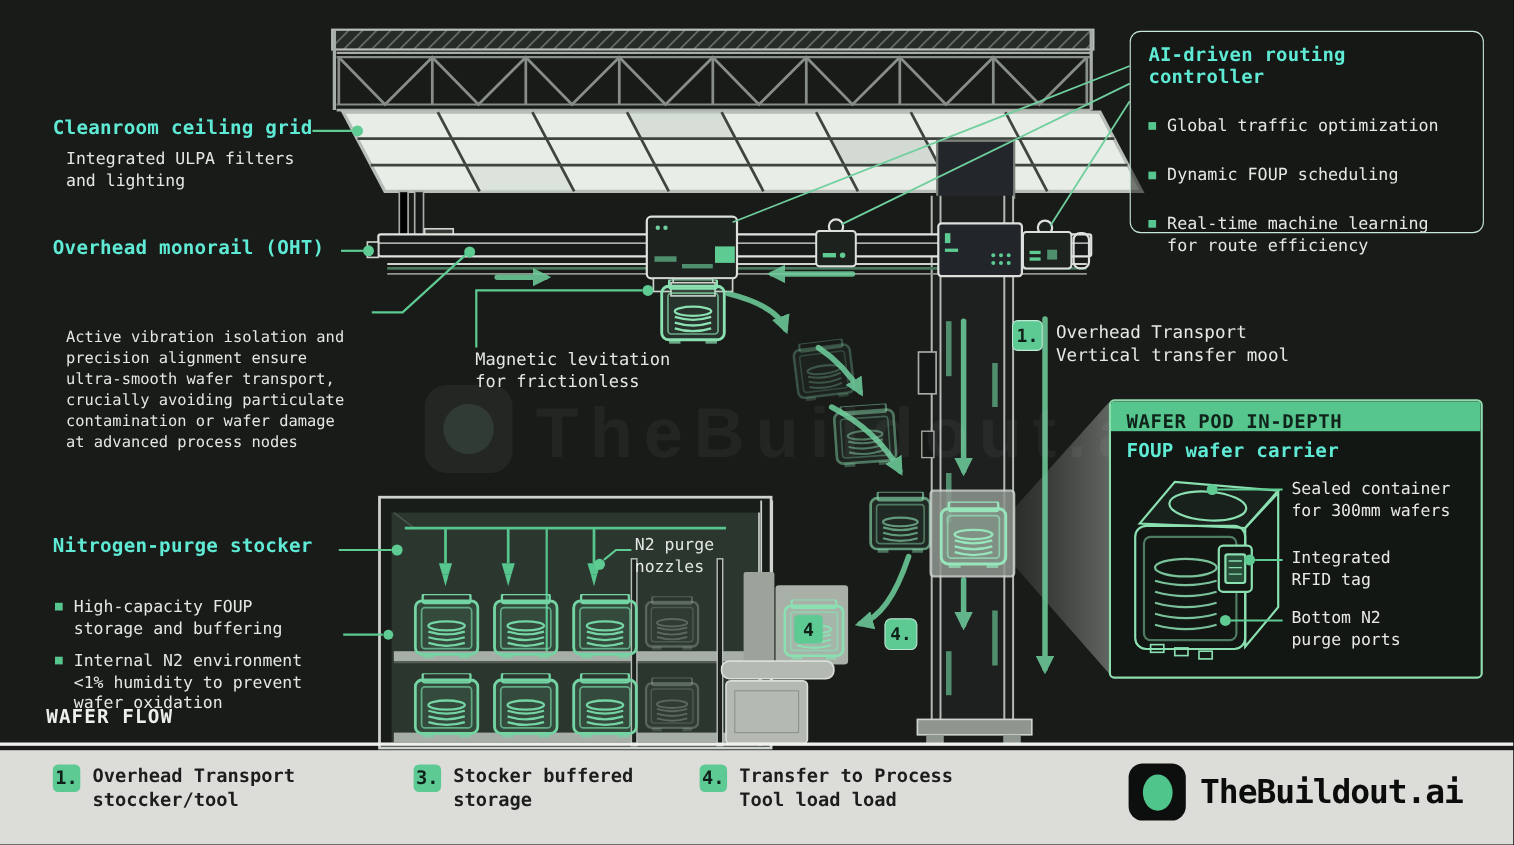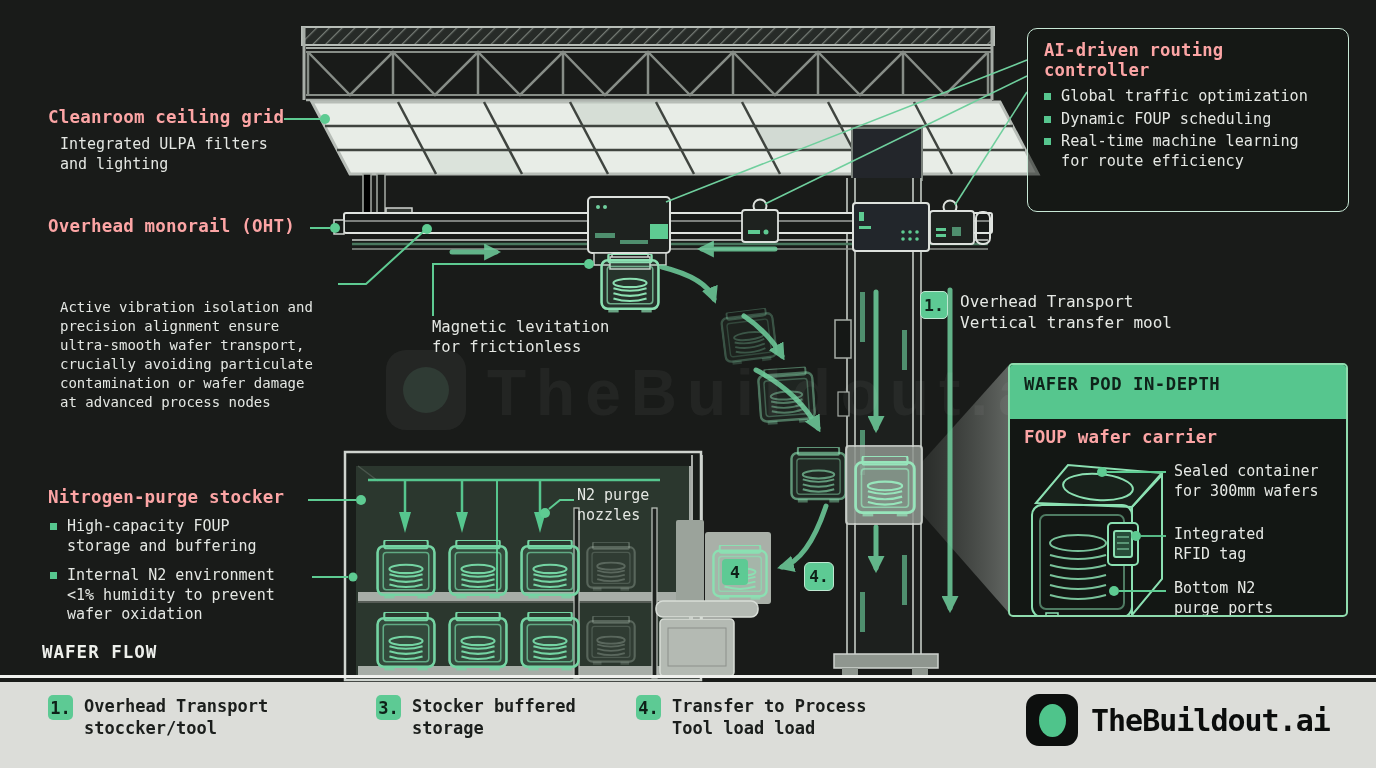--- a/index.html
+++ b/index.html
@@ -1,45 +1,45 @@
 <!DOCTYPE html>
 <html><head>
 <meta charset="utf-8">
 <style>
   html,body{margin:0;padding:0;background:#0e100f;}
   #stage{position:relative;width:1376px;height:768px;background:#191b19;overflow:hidden;
          font-family:"DejaVu Sans Mono", monospace;}
   .abs{position:absolute;}
   svg{display:block;}
   
-  .t-green{color:#fca5a5;font-size:17.5px;font-weight:bold;letter-spacing:.2px;white-space:pre-line;}
+  .t-green{color:#5eead4;font-size:17.5px;font-weight:bold;letter-spacing:.2px;white-space:pre-line;}
   .t-body{color:#e4e7e3;font-size:15px;line-height:19.5px;white-space:pre-line;}
   .t-body-sm{color:#e4e7e3;font-size:14px;line-height:19px;white-space:pre-line;}
-  .bullet-row{display:flex;align-items:flex-start;}
+  .bullet-row{display:flex;align-items:flex-start;margin-top:25px;}
   .bullet-sq{width:7px;height:7px;background:#56c68e;margin:6px 10px 0 0;flex:0 0 auto;}
   .badge{display:flex;align-items:center;justify-content:center;background:#5dca94;color:#0e2018;
          font-weight:bold;border-radius:5px;}
   
   .pod-bright{color:#8be0b2;}
   .pod-bright2{color:#97e5bb;}
   .pod-mid{color:rgba(139,224,178,.62);}
   .pod-mid2{color:rgba(139,224,178,.45);}
   .pod-ghost{color:rgba(139,224,178,.28);}
   .pod-stock{color:#74d4a3;}
   .pod-gray{color:rgba(180,195,185,.32);}
   
   #ai-panel{left:1027px;top:28px;width:322px;height:184px;border:1.5px solid #c8e8d6;border-radius:10px;
             background:rgba(18,22,19,.55);box-sizing:border-box;padding:11px 16px;}
   #ai-panel .title{font-size:17.2px;margin-bottom:7px;}
   #ai-panel .bullet-row{margin-bottom:3px;}
   #ai-panel .t-body{font-size:15.2px;line-height:19.5px;}
   
   #pod-panel{left:1008px;top:363px;width:340px;height:254px;border:2px solid #8fdcae;border-radius:5px;
              background:#131714;box-sizing:border-box;overflow:hidden;}
-  #pod-panel .hdr{height:54px;background:#56c68e;color:#0f231a;font-size:17.3px;font-weight:bold;
+  #pod-panel .hdr{height:27px;background:#56c68e;color:#0f231a;font-size:17.3px;font-weight:bold;
                   line-height:38px;padding-left:14px;letter-spacing:.5px;}
   #pod-panel .body{position:relative;height:216px;}
   #pod-panel .sub{position:absolute;left:14px;top:8px;}
   .callout{position:absolute;left:164px;color:#e6e9e5;font-size:15px;line-height:20px;white-space:pre-line;}
   
   #footer-line{left:0;top:675px;width:1376px;height:3px;background:#f0f1ee;}
   #footer{left:0;top:682px;width:1376px;height:86px;background:#dcddd9;}
   .fstep{position:absolute;top:13px;display:flex;align-items:flex-start;}
   .fstep .badge{width:25px;height:25px;font-size:17px;margin-right:11px;}
   .fstep .lbl{color:#1b1e1c;font-size:17px;line-height:22px;font-weight:bold;white-space:pre-line;}

